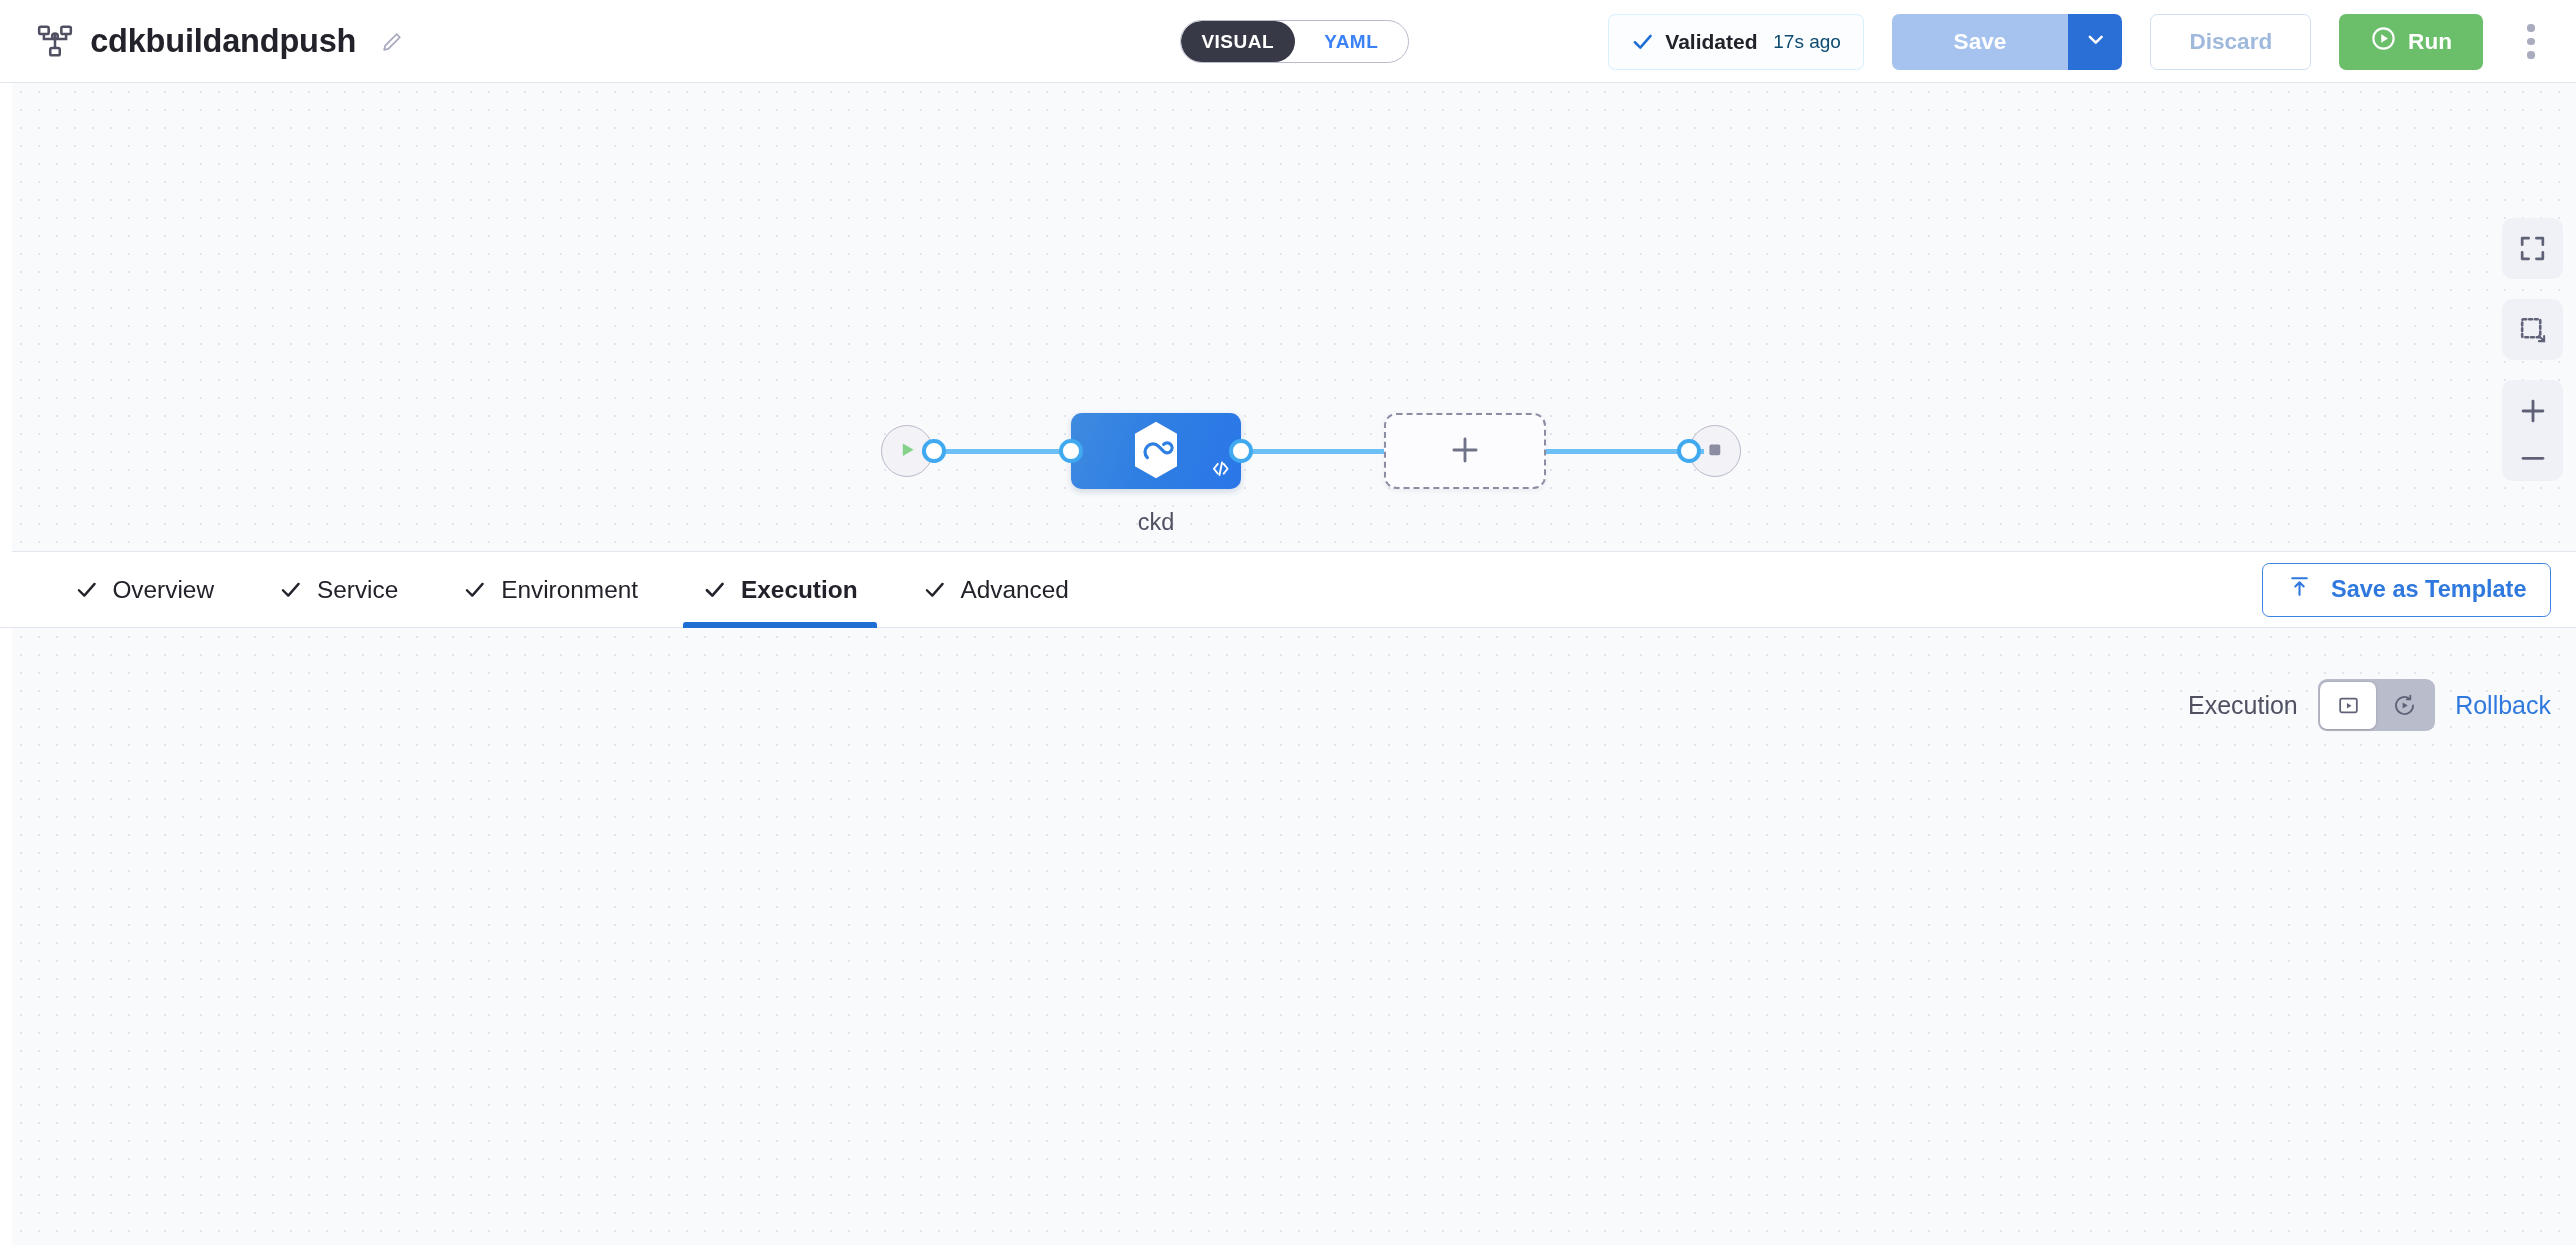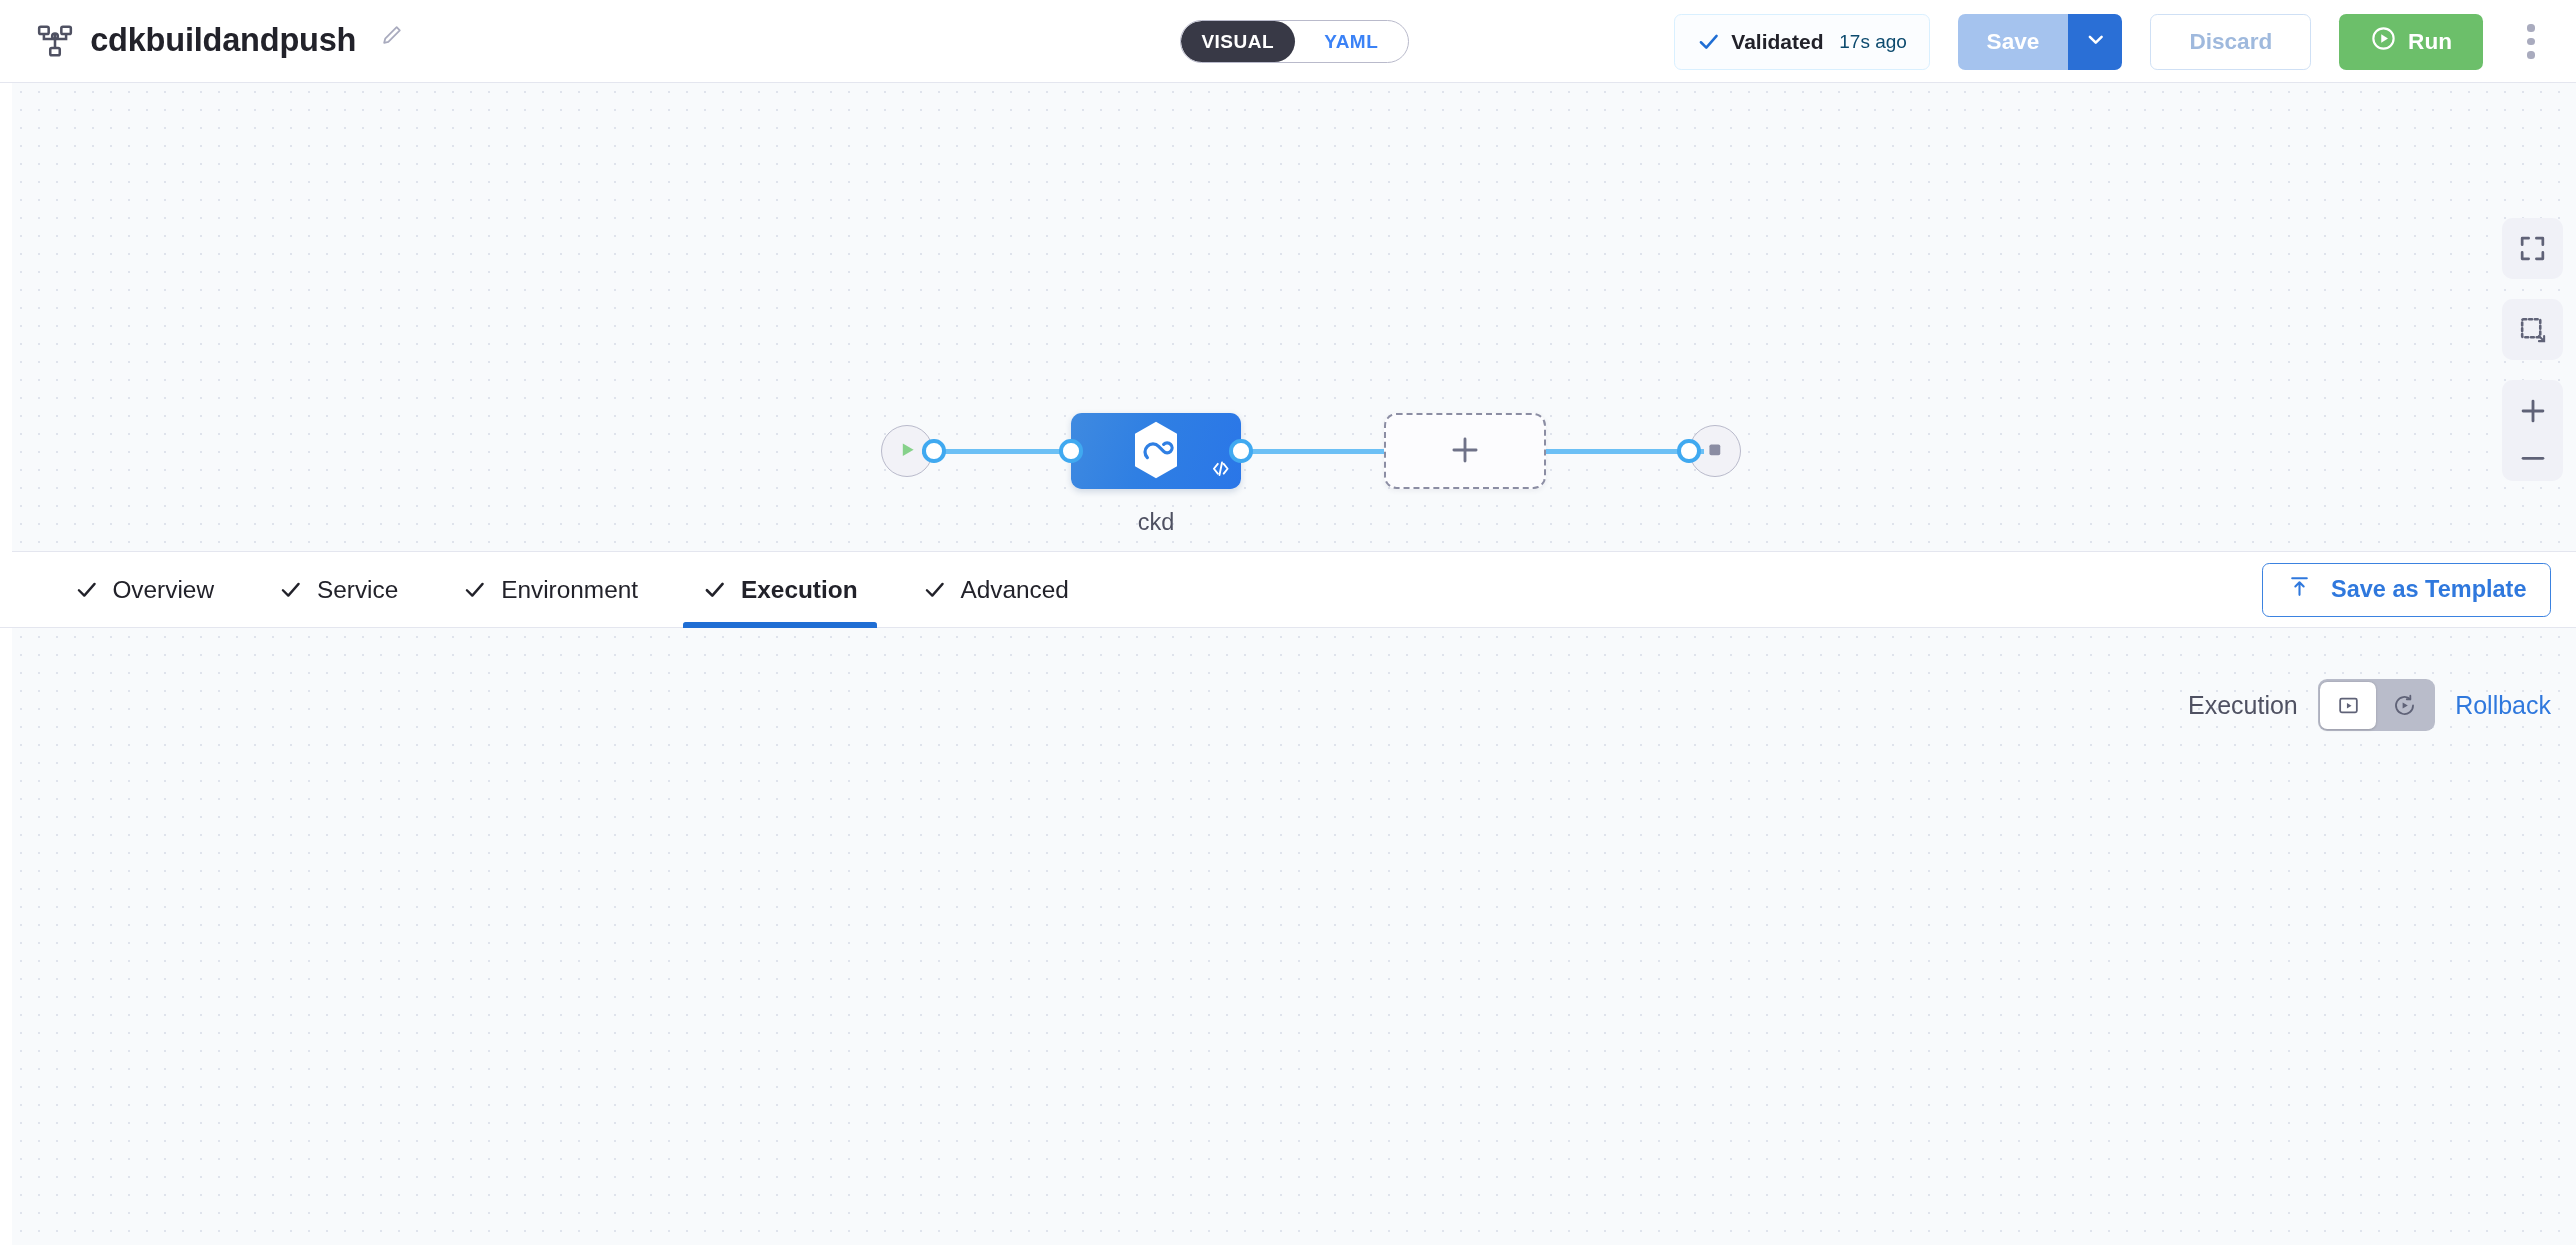--- a/index.html
+++ b/index.html
@@ -10,21 +10,21 @@
     overflow: hidden;
   }
   .app { position: relative; width: 2576px; height: 1246px; }
 
   
   .header {
     position: absolute; left: 0; top: 0; width: 2576px; height: 83px;
     background: #ffffff; border-bottom: 0.9px solid #e4e6ef;
     display: flex; align-items: center;
   }
-  .hdr-left { display: flex; align-items: flex-start; gap: 16.2px; padding-left: 36px; }
+  .hdr-left { display: flex; align-items: center; gap: 16.2px; padding-left: 36px; }
   .pipeline-glyph { width: 38px; height: 38px; display: block; }
   .pipeline-title {
     font-size: 32.5px; font-weight: bold; color: #22222a; letter-spacing: -0.2px;
   }
   .edit-pencil { width: 25px; height: 25px; display: block; margin-left: 7.2px; cursor: pointer; }
 
   .hdr-center {
     position: absolute; left: 1180px; top: 20px;
     width: 229px; height: 43px;
     border: 0.9px solid #b9bacb; border-radius: 21.7px;
@@ -45,21 +45,21 @@
     height: 56px; padding: 0 21.7px; border: 0.9px solid #d9f0ff; border-radius: 7.2px;
     background: #fbfdff; display: flex; align-items: center; gap: 10.8px;
   }
   .validated-check { width: 23.5px; height: 23.5px; display:block; }
   .validated-txt { font-size: 21px; color: #22222a; font-weight: bold; }
   .validated-time { font-size: 19px; color: #0c4a6e; margin-left: 5px; }
 
   .save-group { display: flex; height: 56px; border-radius: 7.2px; overflow: hidden; }
   .save-main {
     background: #a5c3ee; color: #ffffff; font-size: 22.6px; font-weight: bold;
-    padding: 0 29px; display: flex; align-items: center; cursor: pointer;
+    padding: 0 62px; display: flex; align-items: center; cursor: pointer;
   }
   .save-caret {
     background: #2a6fd6; width: 54px; display: flex; align-items: center; justify-content: center;
     cursor: pointer;
   }
   .btn-discard {
     height: 56px; padding: 0 38px; border: 0.9px solid #cfe0f5; border-radius: 7.2px;
     background: #ffffff; color: #9fb9dd; font-size: 22.6px; font-weight: bold;
     display: flex; align-items: center; cursor: pointer;
   }

